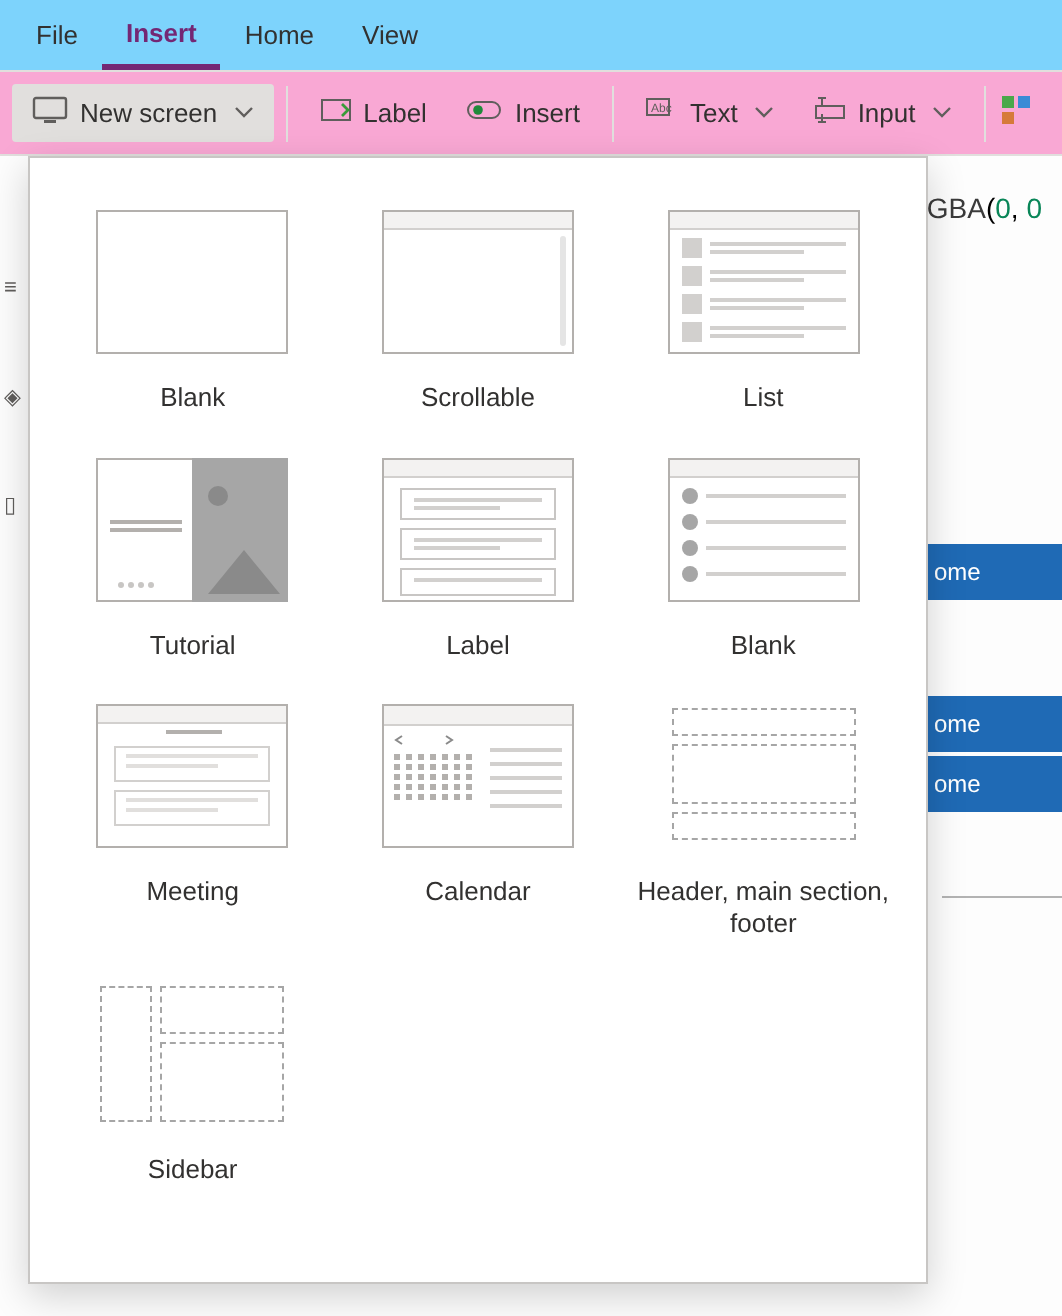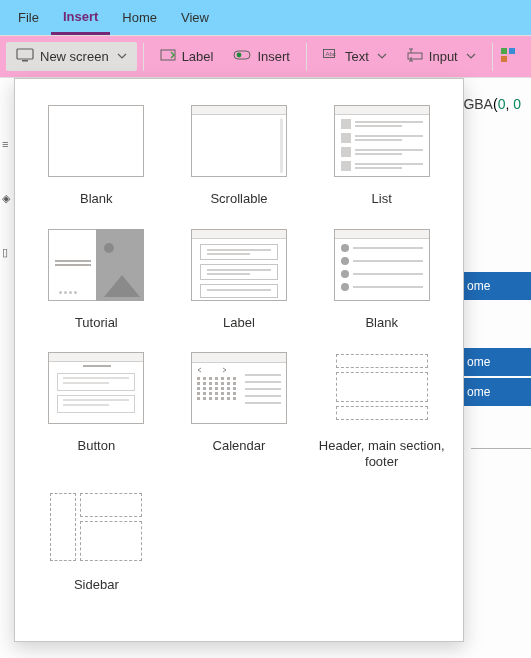--- a/index.html
+++ b/index.html
@@ -294,21 +294,21 @@
           <div class="me-t"></div>
         <div class="me-bx" style="top:20px;height:18px">
             <div class="me-l"></div>
             <div class="me-l" style="width:60%"></div>
           </div>
         <div class="me-bx" style="top:42px;height:18px">
             <div class="me-l"></div>
             <div class="me-l" style="width:60%"></div>
           </div>
       </div>
-      <div class="lbl">Button</div>
+      <div class="lbl">Meeting</div>
     </div>
 
     <div class="cell">
       <div class="thumb">
         <div class="ca-top"></div>
         <div style="position:absolute;left:5px;top:14px;display:flex;gap:18px;">
           <svg width="6" height="6" viewBox="0 0 6 6">
               <path d="M4 1L1 3l3 2" fill="none" stroke="#8a8a8a"></path>
             </svg>
           <svg width="6" height="6" viewBox="0 0 6 6">

